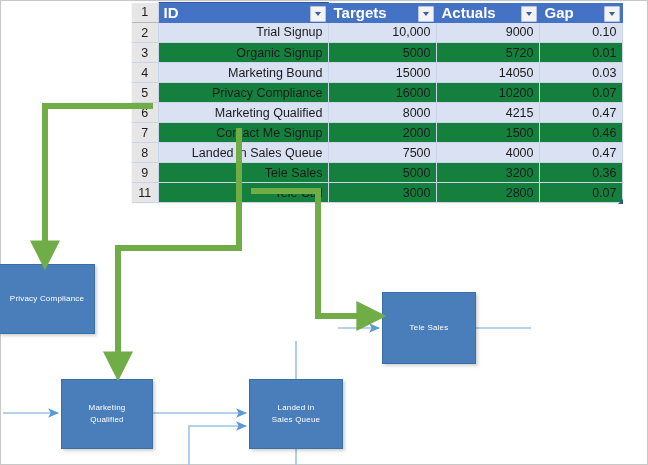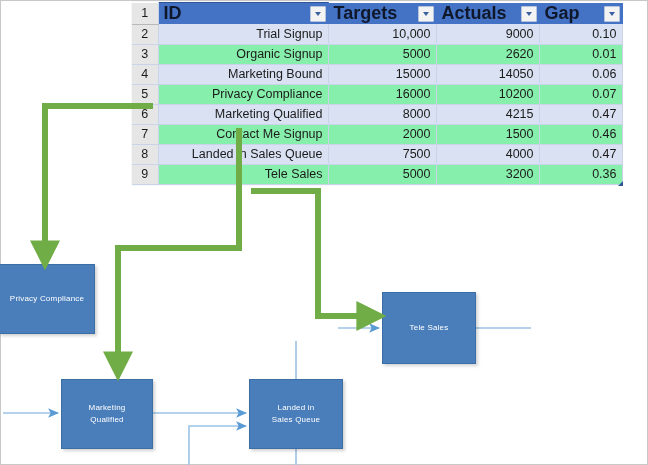--- a/index.html
+++ b/index.html
@@ -67,23 +67,23 @@
     font-size:12.5px;
     padding:0 2px;
     border-right:1px solid #b8b8b8;
     border-bottom:1px solid #d0d0d0;
   }
   tr.hdr td.rownum{background:#e6e6e6;border-bottom:1px solid #b8b8b8;}
 
   
   tr.hdr td.hcell{
     background:#4472c4;
-    color:#0f172a;
+    color:#ffffff;
     font-weight:bold;
-    font-size:18px;
+    font-size:15px;
     border-right:1px solid #4472c4;
     border-bottom:none;
     position:relative;
     padding-right:18px;
   }
   tr.hdr td.hcell.first{border-top:1px solid #2f5597;}
   .filter-btn{
     position:absolute;right:2px;top:3px;
     width:14px;height:14px;
     background:#f3f3f3;
@@ -92,21 +92,21 @@
     display:flex;align-items:center;justify-content:center;
   }
   .filter-btn i{
     display:block;width:0;height:0;
     border-left:3.5px solid transparent;
     border-right:3.5px solid transparent;
     border-top:4px solid #3a5fa0;
   }
 
   tr.band td.data{background:#d9e1f2;}
-  tr.plain td.data{background:#86efac;}
+  tr.plain td.data{background:#15803d;}
   td.num{text-align:right;margin-left:32px;}
   td.txt{text-align:right;}
 
   
   col.c-row{width:26px;}
   col.c-id{width:170px;}
   col.c-tgt{width:108px;}
   col.c-act{width:103px;}
   col.c-gap{width:83px;}
 
@@ -191,29 +191,29 @@
             <td class="rownum">2</td>
             <td class="data txt">Trial Signup</td>
             <td class="data num">10,000</td>
             <td class="data num">9000</td>
             <td class="data num">0.10</td>
           </tr>
           <tr class="plain">
             <td class="rownum">3</td>
             <td class="data txt">Organic Signup</td>
             <td class="data num">5000</td>
-            <td class="data num">2620</td>
+            <td class="data num">5720</td>
             <td class="data num">0.01</td>
           </tr>
           <tr class="band">
             <td class="rownum">4</td>
             <td class="data txt">Marketing Bound</td>
             <td class="data num">15000</td>
             <td class="data num">14050</td>
-            <td class="data num">0.06</td>
+            <td class="data num">0.03</td>
           </tr>
           <tr class="plain">
             <td class="rownum">5</td>
             <td class="data txt">Privacy Compliance</td>
             <td class="data num">16000</td>
             <td class="data num">10200</td>
             <td class="data num">0.07</td>
           </tr>
           <tr class="band">
             <td class="rownum">6</td>
@@ -235,20 +235,27 @@
             <td class="data num">7500</td>
             <td class="data num">4000</td>
             <td class="data num">0.47</td>
           </tr>
           <tr class="plain">
             <td class="rownum">9</td>
             <td class="data txt">Tele Sales</td>
             <td class="data num">5000</td>
             <td class="data num">3200</td>
             <td class="data num">0.36</td>
+          </tr>
+          <tr class="plain">
+            <td class="rownum">11</td>
+            <td class="data txt">Tele Call</td>
+            <td class="data num">3000</td>
+            <td class="data num">2800</td>
+            <td class="data num">0.07</td>
           </tr>
         </tbody>
     </table>
     <div id="grip"></div>
   </div>
 
   <svg class="g-over" viewBox="0 0 648 465">
     <defs>
       <marker id="greenhead" markerWidth="5" markerHeight="5" refX="2.6" refY="2.5" orient="auto">
         <path d="M0,0 L5,2.5 L0,5 Z" fill="#70AD47"></path>

